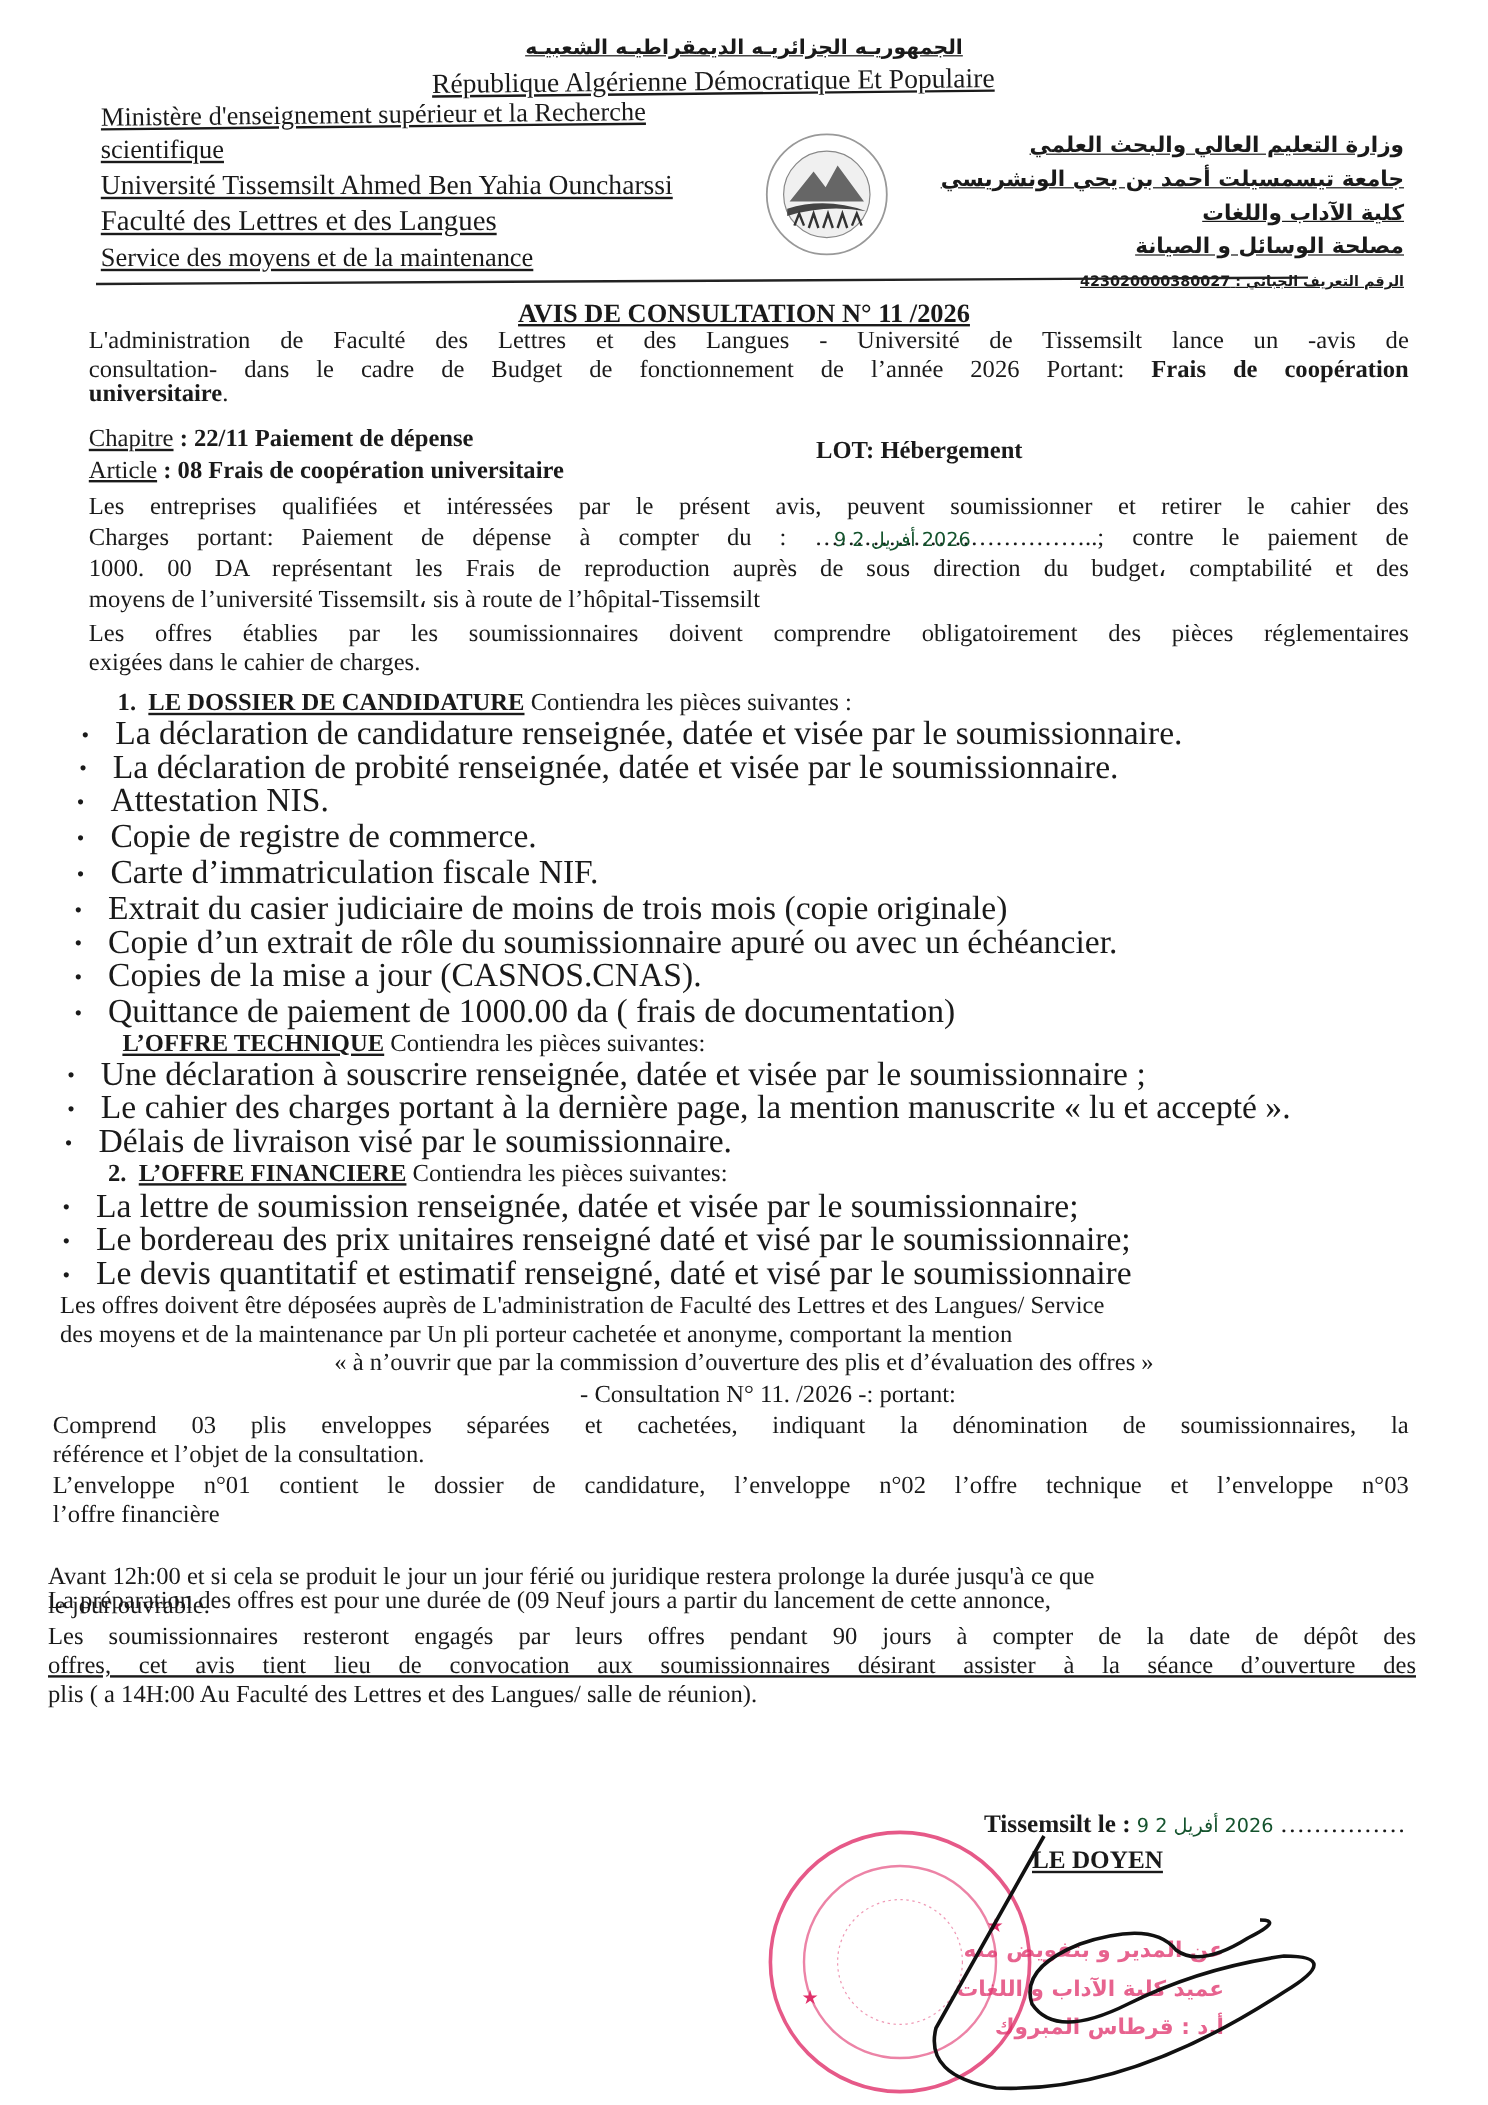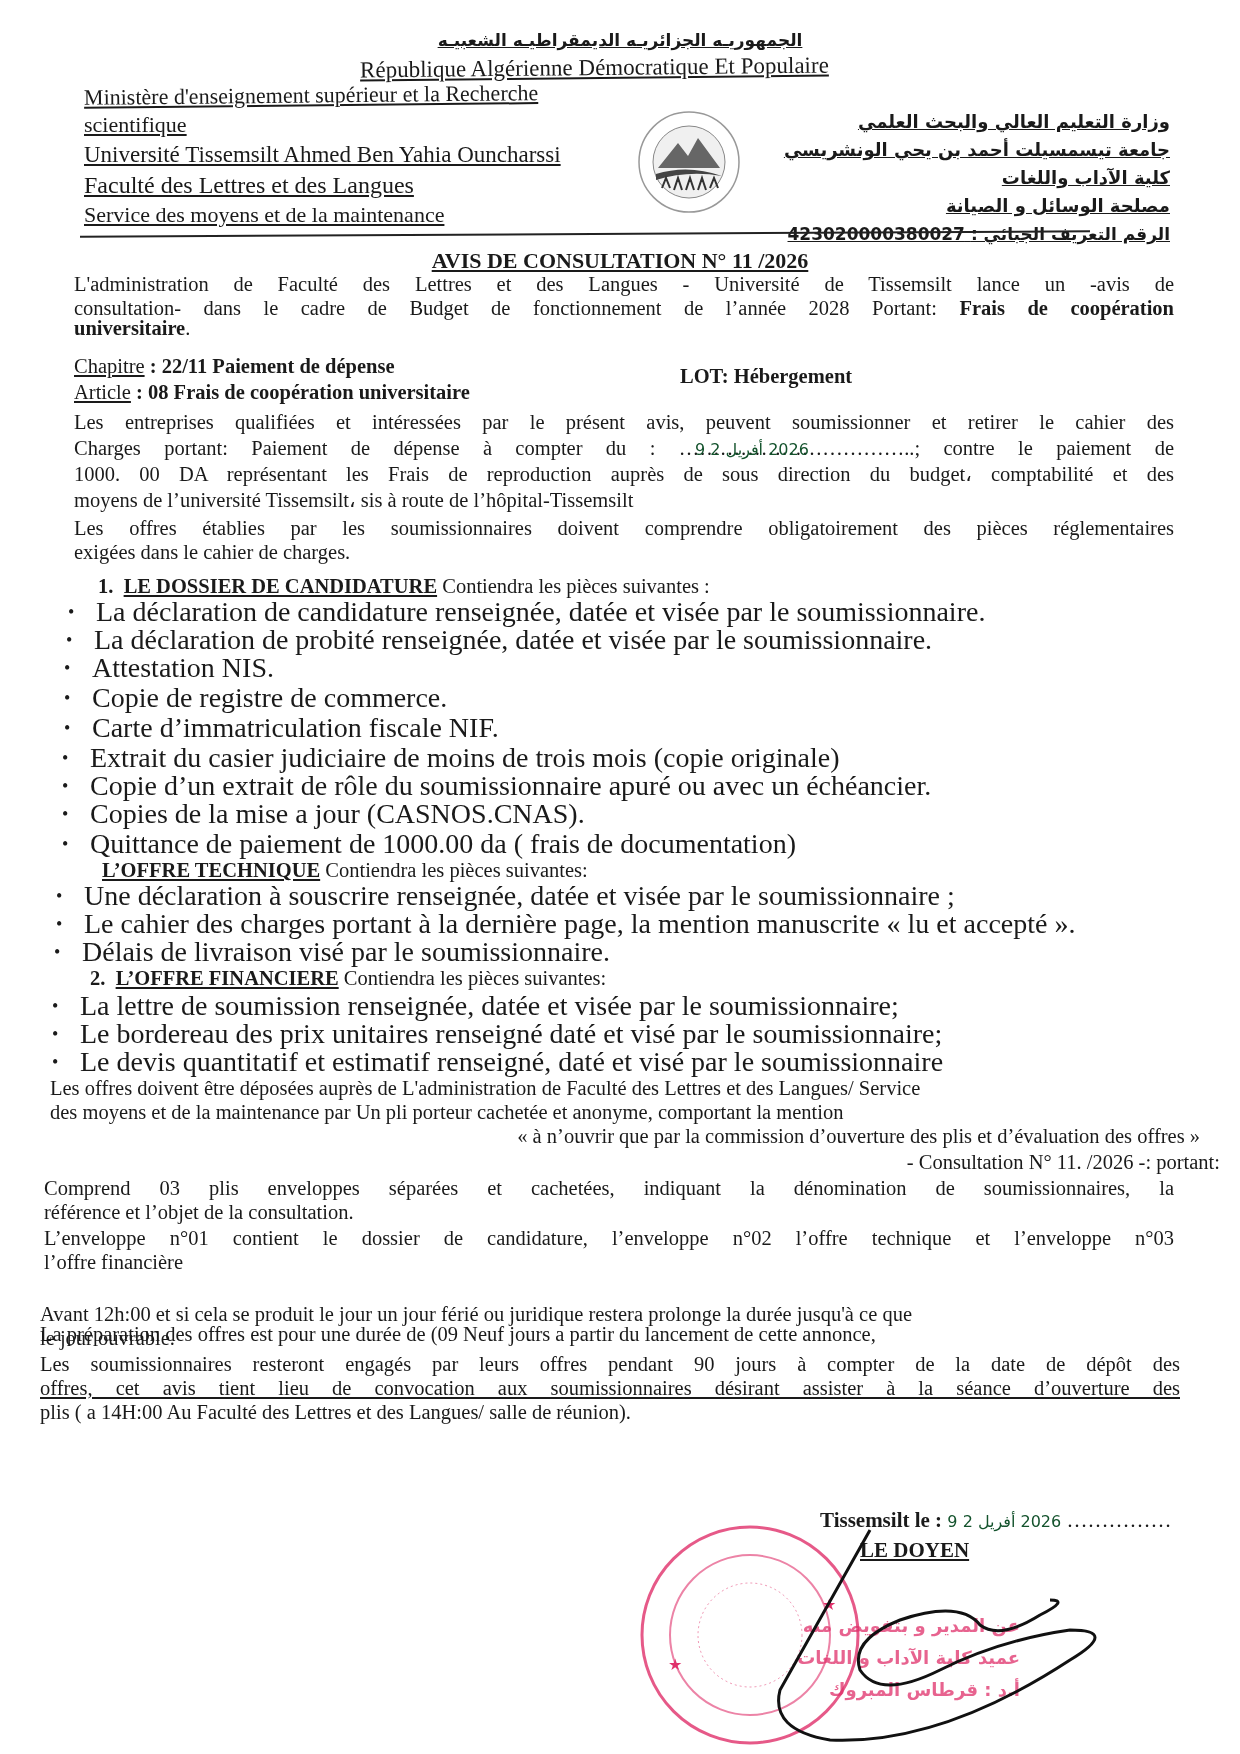--- a/index.html
+++ b/index.html
@@ -15,38 +15,38 @@
             text-decoration: underline; transform: rotate(-0.6deg); }
   .fr-col { position: absolute; left: 84px; top: 80px; width: 540px; font-size: 22px; line-height: 30px; }
   .fr-col div { text-decoration: underline; }
   .fr-col .l1 { transform: rotate(-0.6deg); }
   .fr-col .l3 { font-size: 23px; }
   .fr-col .l4 { font-size: 24px; }
   .ar-col { position: absolute; right: 70px; top: 108px; width: 420px; text-align: right;
             direction: rtl; font-family: "DejaVu Sans", sans-serif; font-weight: bold;
             font-size: 18px; line-height: 28px; }
   .ar-col div { text-decoration: underline; }
-  .ar-col .tax { font-size: 17px; }
+  .ar-col .tax { font-size: 12px; }
   .logo { position: absolute; left: 628px; top: 108px; width: 122px; height: 108px; }
   .hrule { position: absolute; left: 80px; top: 233px; width: 1010px; height: 2px;
            background: #222; transform: rotate(-0.3deg); }
 
   
   .title { position: absolute; left: 0; width: 1240px; top: 248px; text-align: center;
            font-weight: bold; font-size: 22px; text-decoration: underline; }
 
   
   .txt { position: absolute; left: 74px; width: 1100px; font-size: 20.5px; line-height: 24px; }
   .justify { text-align: justify; text-align-last: justify; }
   b { font-weight: bold; }
   .ul { text-decoration: underline; }
   .sec-h { font-weight: bold; text-decoration: underline; }
   .bul { position: absolute; font-size: 28px; line-height: 24px; }
   .bul::before { content: "•"; position: absolute; left: -28px; font-size: 18px; }
-  .center { text-align: right; left: 40px; width: 1160px; }
+  .center { text-align: center; left: 40px; width: 1160px; }
 
   .stamp-date { color: #14532d; font-family: "DejaVu Sans", sans-serif; font-size: 16px; }
   .sign { position: absolute; left: 820px; top: 1508px; font-size: 21px; }
   .doyen { position: absolute; left: 860px; top: 1538px; font-size: 21px; font-weight: bold;
            text-decoration: underline; }
   .stamp { position: absolute; left: 640px; top: 1510px; width: 260px; height: 250px; }
   .sig { position: absolute; left: 740px; top: 1510px; width: 420px; height: 240px; }
 </style>
 </head>
 <body>
@@ -81,21 +81,21 @@
       <span>الرقم التعريف الجبائي :</span>
       <span style="direction:ltr;unicode-bidi:embed;">423020000380027</span>
     </div>
   </div>
   <div class="hrule"></div>
 
   <div class="title">AVIS DE CONSULTATION  N° 11 /2026</div>
 
   <div class="txt justify" style="top:272px;">L'administration de Faculté des Lettres et des Langues - Université de Tissemsilt lance un -avis de</div>
   <div class="txt justify" style="top:296px;">
-    <span>consultation- dans le cadre de Budget de fonctionnement de l’année 2028 Portant:</span>
+    <span>consultation- dans le cadre de Budget de fonctionnement de l’année 2026 Portant:</span>
     <b>Frais de coopération</b>
   </div>
   <div class="txt" style="top:316px;">
     <b>universitaire</b><span>.</span>
   </div>
 
   <div class="txt" style="top:354px;">
     <span class="ul">Chapitre</span><b> : 22/11 Paiement de dépense</b>
   </div>
   <div class="txt" style="top:364px; left:680px; width:300px; font-weight:bold;">LOT: Hébergement</div>

